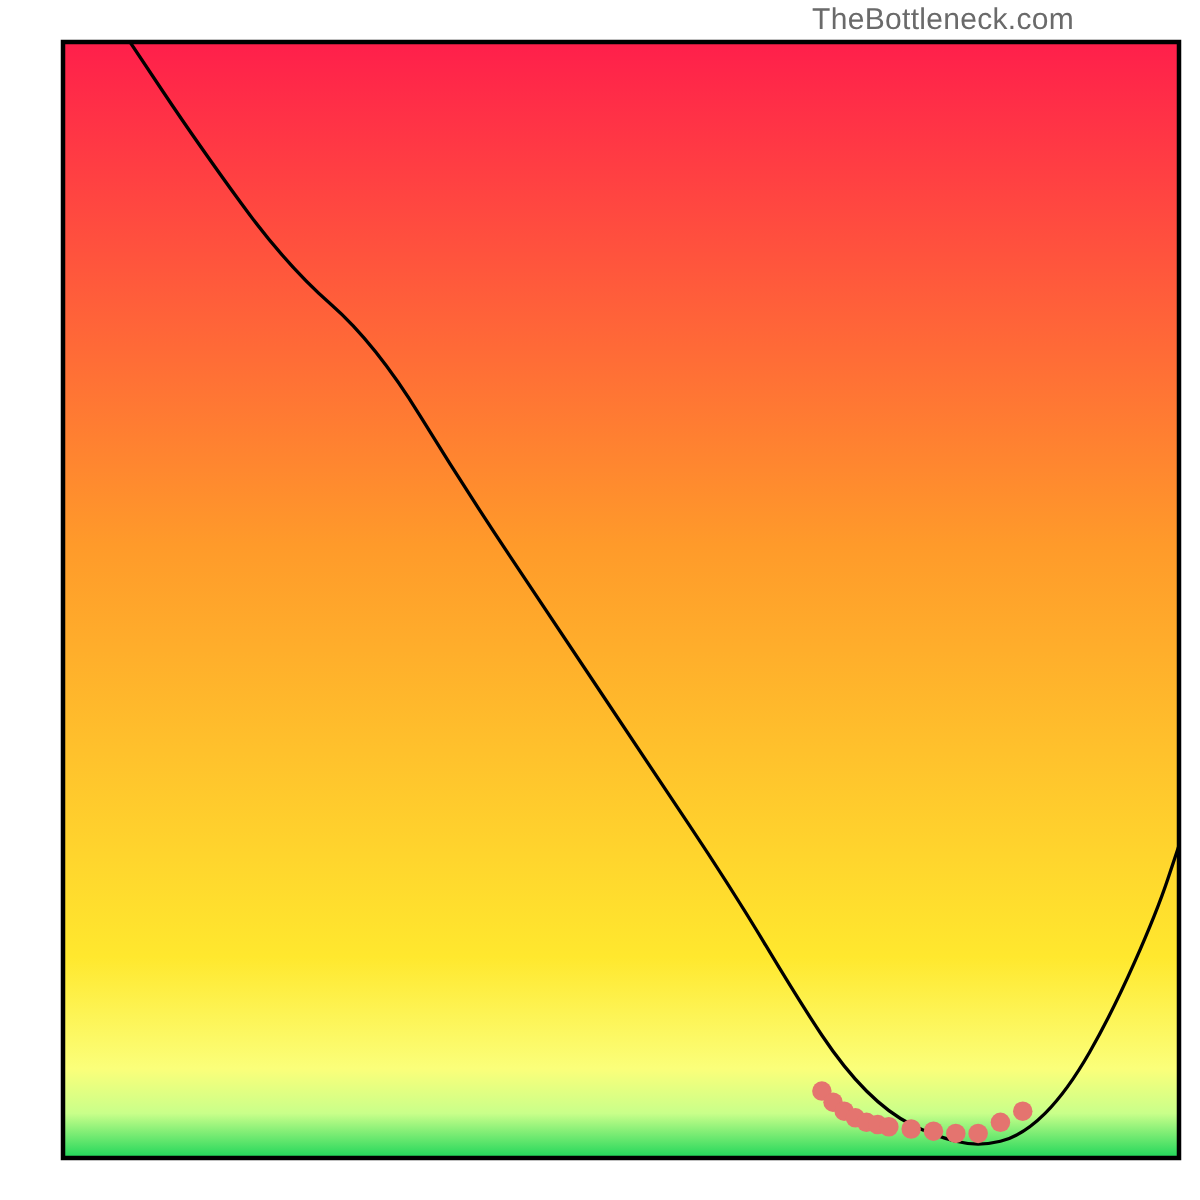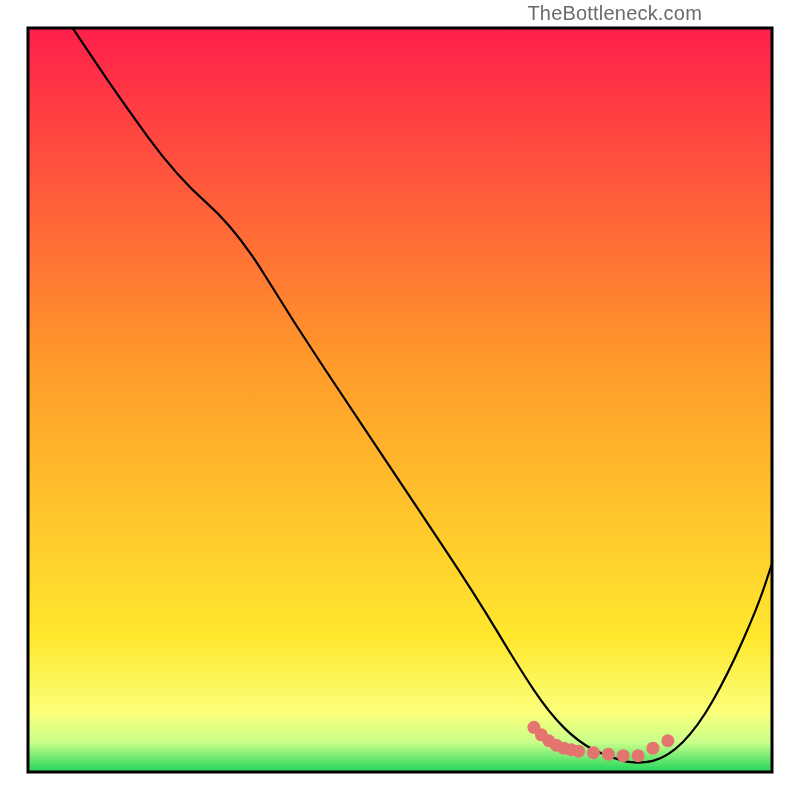--- a/index.html
+++ b/index.html
@@ -8,20 +8,21 @@
     width: 800px;
     height: 800px;
     background: #ffffff;
     font-family: Arial, Helvetica, sans-serif;
     overflow: hidden;
   }
   .container {
     position: relative;
     width: 712px;
     height: 800px;
+    margin-left: 14px;
   }
   .attribution {
     position: absolute;
     top: 2px;
     right: 10px;
     font-size: 20px;
     color: #6a6a6a;
     font-weight: 500;
     letter-spacing: 0.2px;
     z-index: 5;

